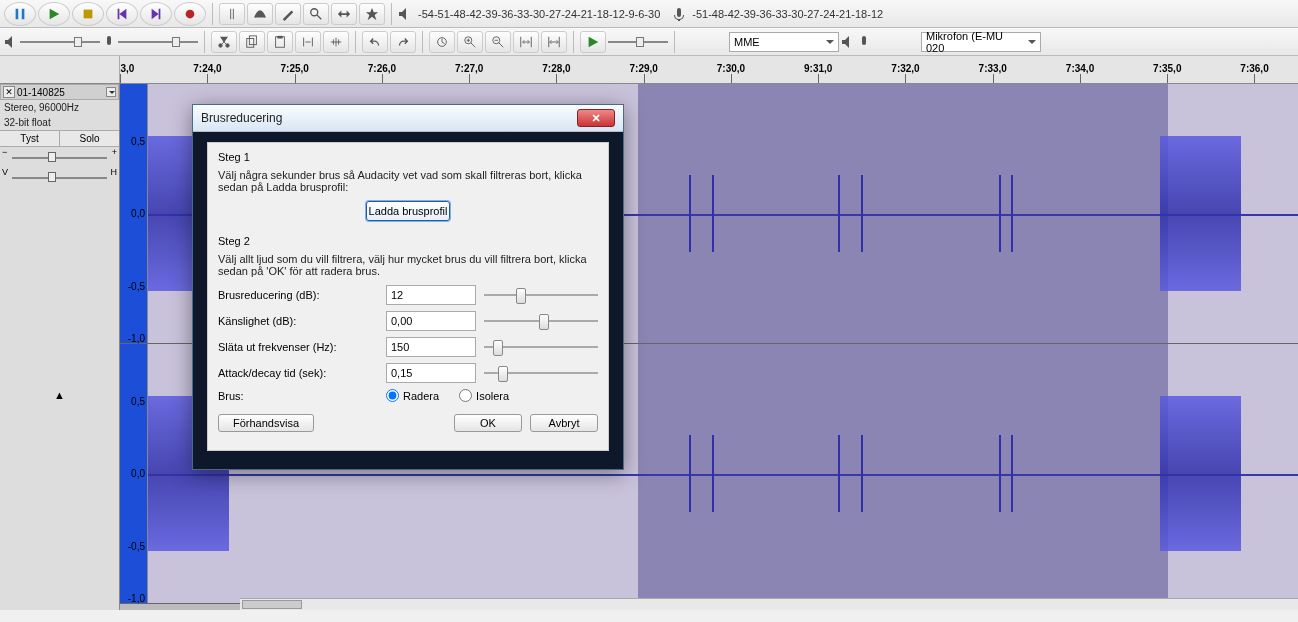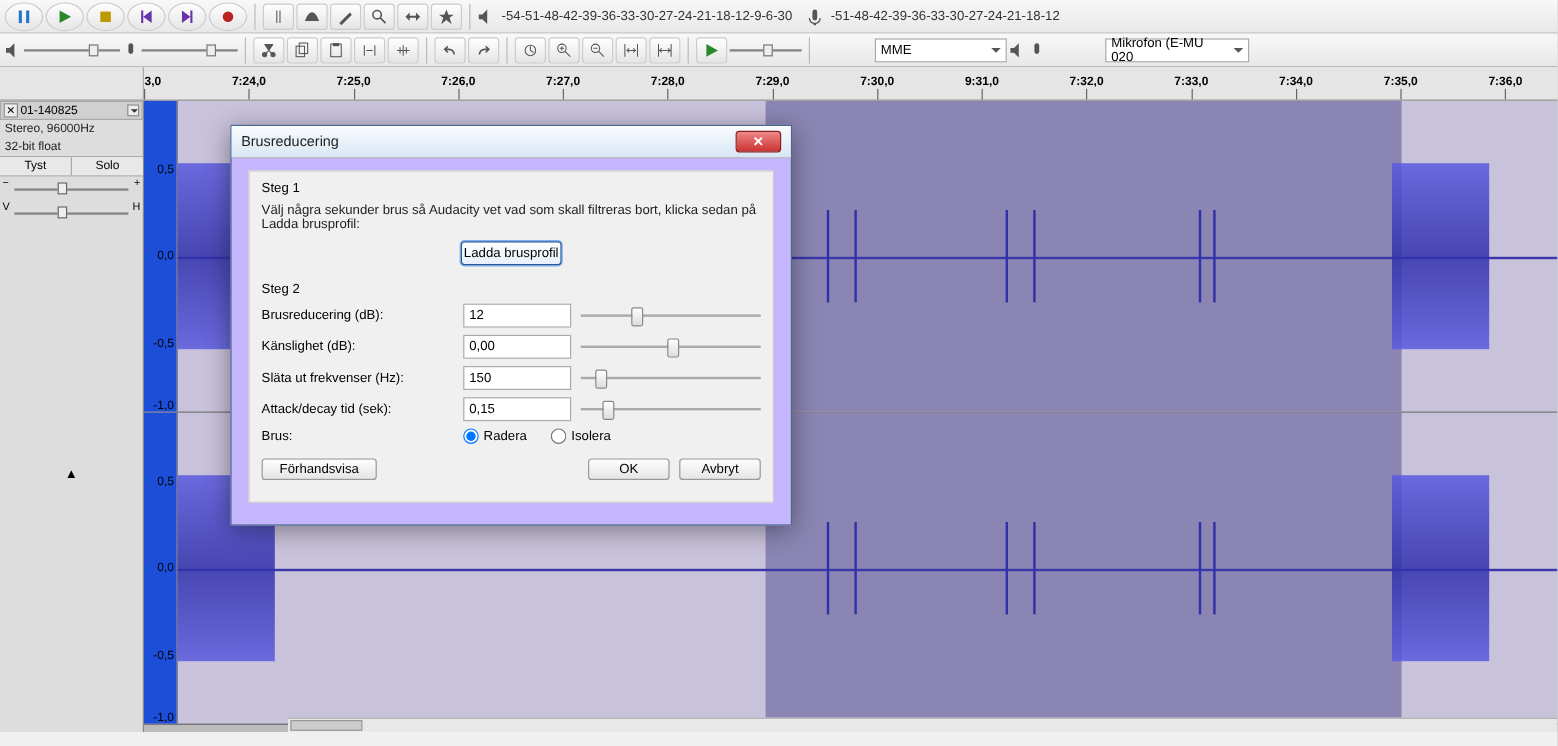--- a/index.html
+++ b/index.html
@@ -55,21 +55,21 @@
 .channel .axis { position:absolute; left:0; top:0; bottom:0; width:28px; background:#1d4ed8; border-right:1px solid #888; }
 .channel .axis span { position:absolute; right:2px; font-size:10px; }
 .channel .sel { position:absolute; top:0; bottom:0; background:#8a85b2; }
 .channel .wave { position:absolute; left:28px; top:0; bottom:0; right:0; }
 .waveline { position:absolute; left:0; right:0; top:50%; height:2px; background:#3838aa; }
 .burst { position:absolute; top:20%; bottom:20%; background:linear-gradient(#5a5adf,#3030aa,#5a5adf); opacity:0.85; }
 .spike { position:absolute; width:2px; background:#3030aa; top:35%; bottom:35%; }
 
 
 .dialog-mask { position:absolute; inset:0; }
-.dialog { position:absolute; left:192px; top:104px; width:468px; background:#c4b5fd; border:1px solid #4a6a8a; box-shadow:0 4px 20px rgba(0,0,0,0.4); }
+.dialog { position:absolute; left:192px; top:104px; width:432px; background:#0f172a; border:1px solid #4a6a8a; box-shadow:0 4px 20px rgba(0,0,0,0.4); }
 .dlg-title { background:linear-gradient(#fafcfe,#d8e6f4); padding:4px 8px; display:flex; align-items:center; border-bottom:1px solid #bbb; }
 .dlg-title span { flex:1; font-size:12px; color:#222; }
 .dlg-close { width:38px; height:18px; background:linear-gradient(#e88,#c33); border:1px solid #822; border-radius:3px; color:#fff; display:flex; align-items:center; justify-content:center; font-weight:bold; cursor:pointer; }
 .dlg-body { padding:10px 14px; }
 .dlg-group { border:1px solid #ccc; background:#f0f0f0; padding:8px 10px 12px; margin-bottom:8px; }
 .step { font-size:11px; margin-bottom:6px; }
 .instr { font-size:11px; color:#222; margin-bottom:8px; }
 .center { text-align:center; }
 .btn-def { display:inline-block; padding:3px 2px; border:1px solid #2a5a9a; background:linear-gradient(#fefefe,#e8f0fc); border-radius:3px; cursor:pointer; box-shadow:0 0 0 1px #7ab0ee; }
 .param-row { display:flex; align-items:center; margin:6px 0; gap:8px; }
@@ -439,20 +439,21 @@
       <span>Brusreducering</span>
       <div class="dlg-close">✕</div>
     </div>
     <div class="dlg-body">
       <div class="dlg-group">
         <div class="step">Steg 1</div>
         <div class="instr">Välj några sekunder brus så Audacity vet vad som skall filtreras bort, klicka sedan på Ladda brusprofil:</div>
         <div class="center"><span class="btn-def">Ladda brusprofil</span></div>
 
         <div class="step" style="margin-top:14px">Steg 2</div>
+        <div class="instr">Välj allt ljud som du vill filtrera, välj hur mycket brus du vill filtrera bort, klicka sedan på 'OK' för att radera brus.</div>
 
         <div class="param-row">
           <div class="param-lbl">Brusreducering (dB):</div>
           <input class="param-inp" value="12" style="">
           <div class="param-sl">
               <div class="th" style="left:28%"></div>
             </div>
         </div>
         <div class="param-row">
           <div class="param-lbl">Känslighet (dB):</div>

